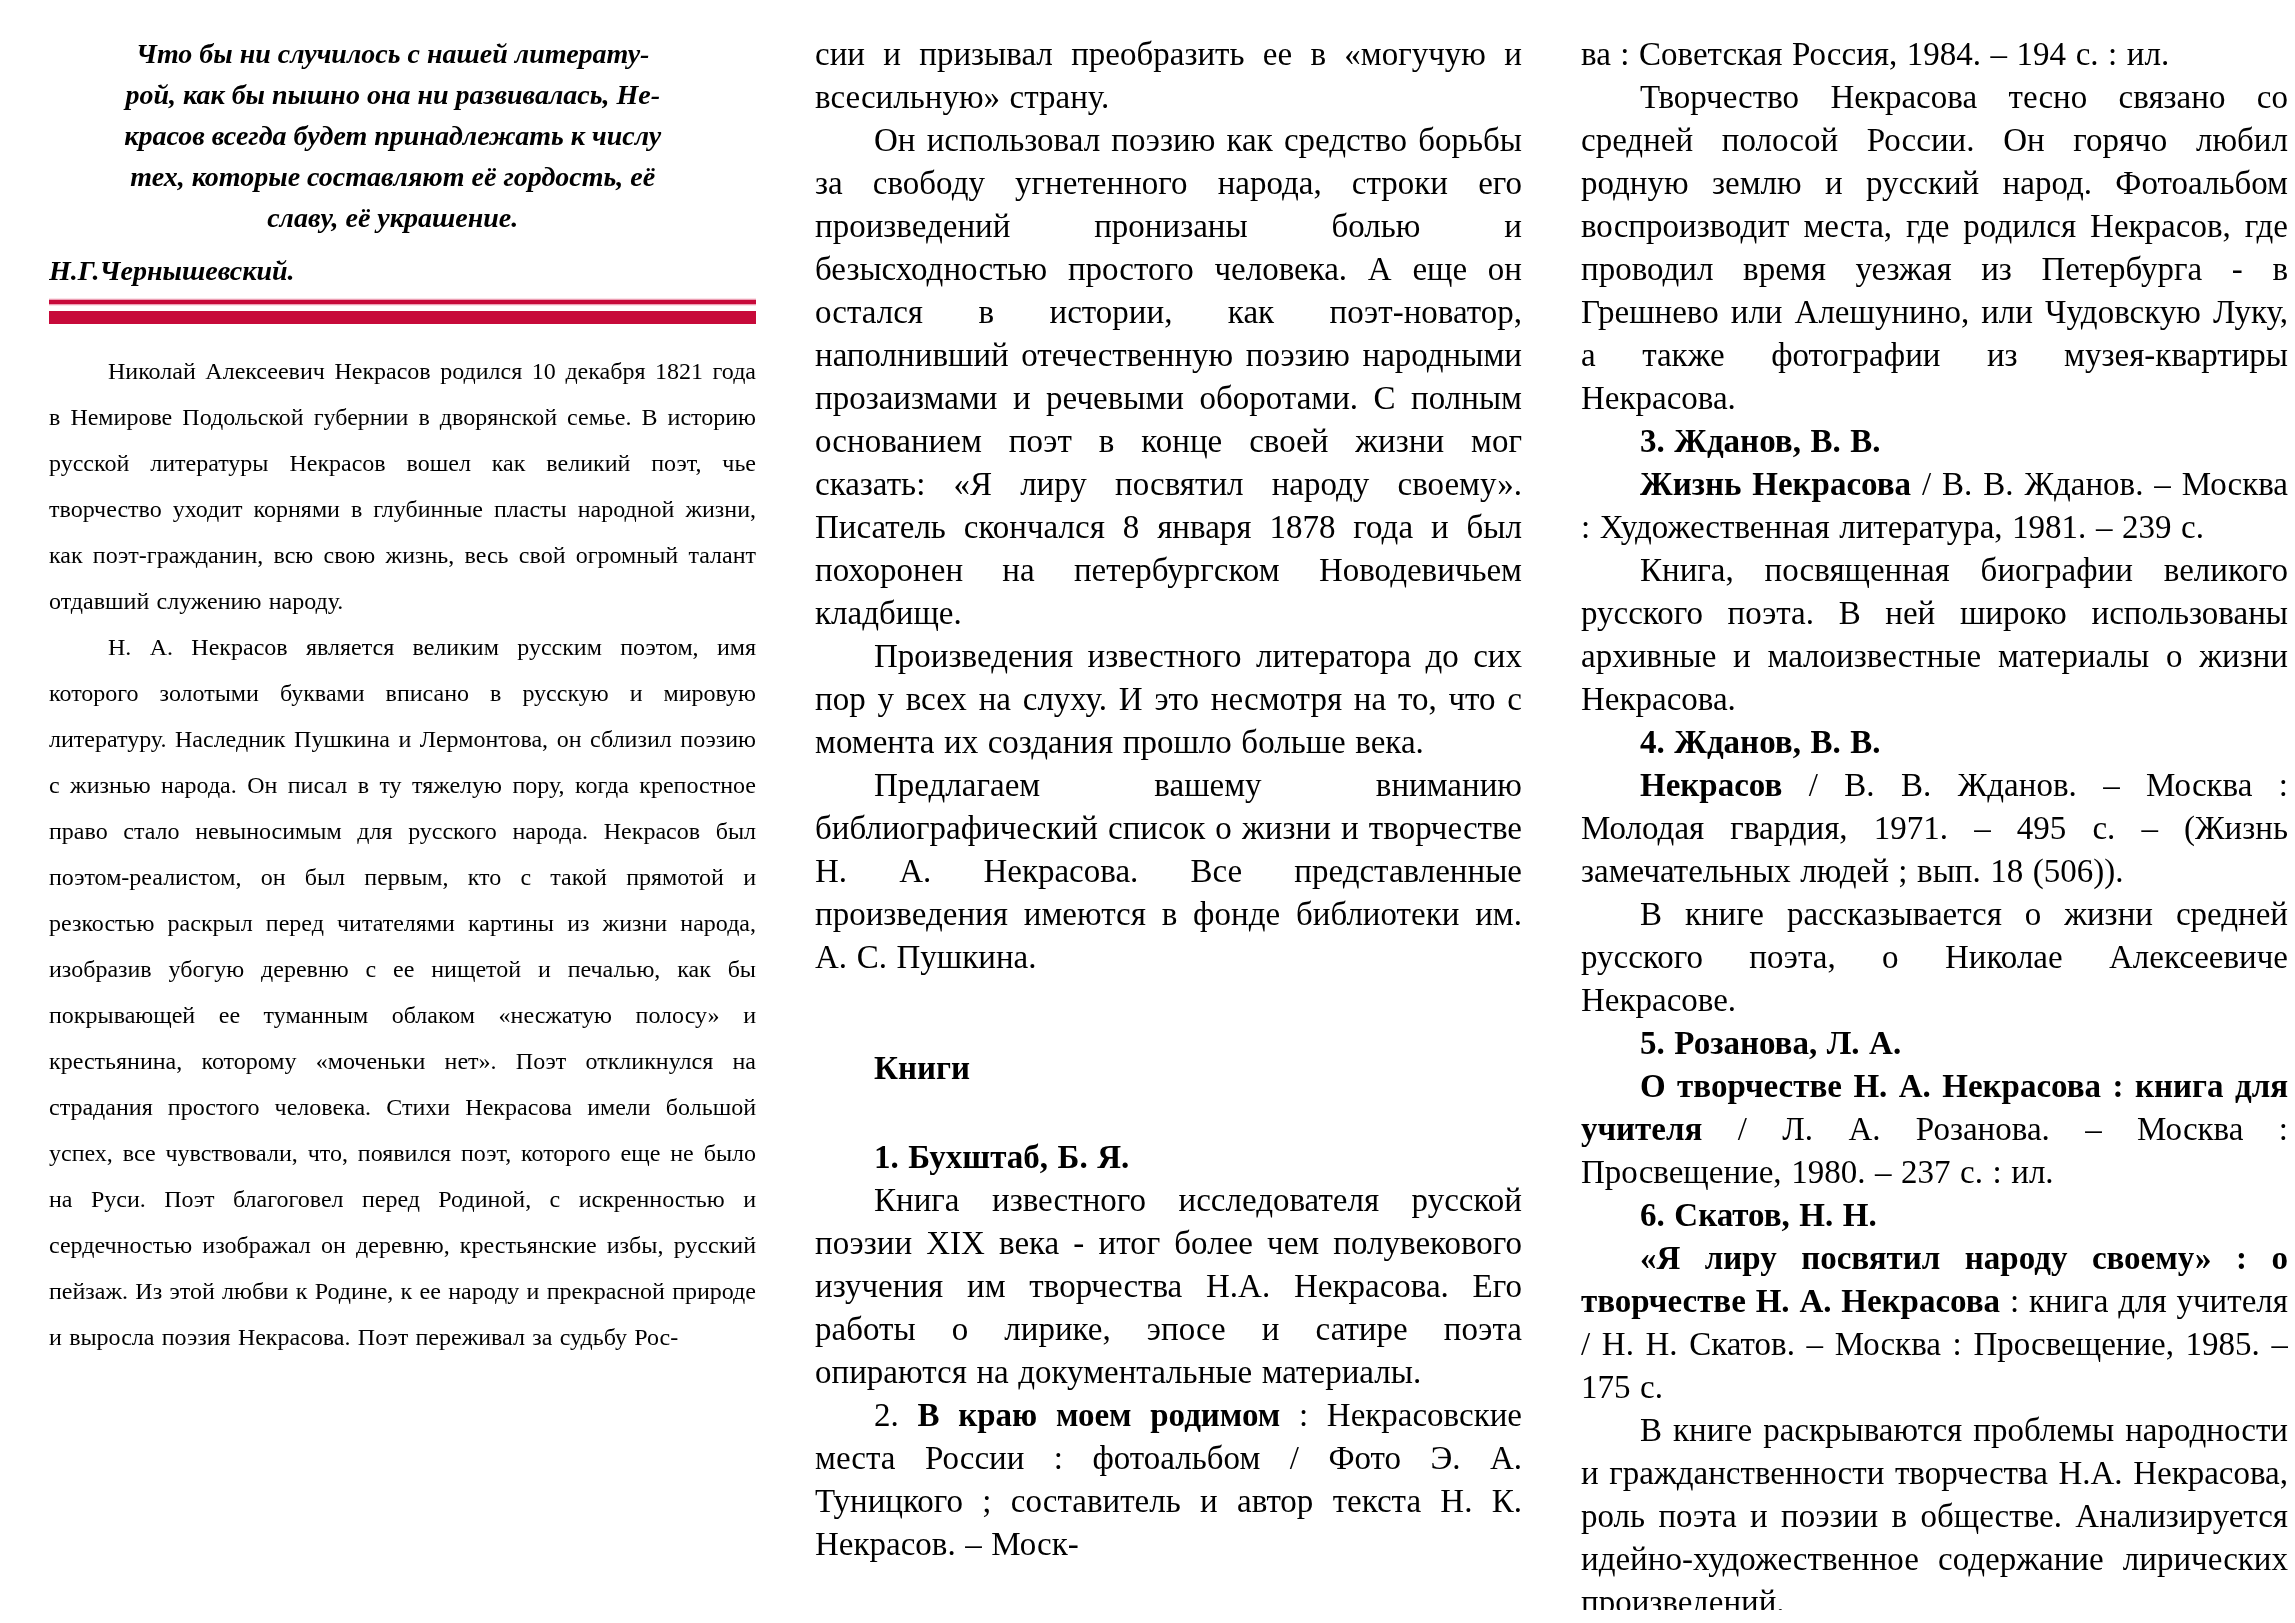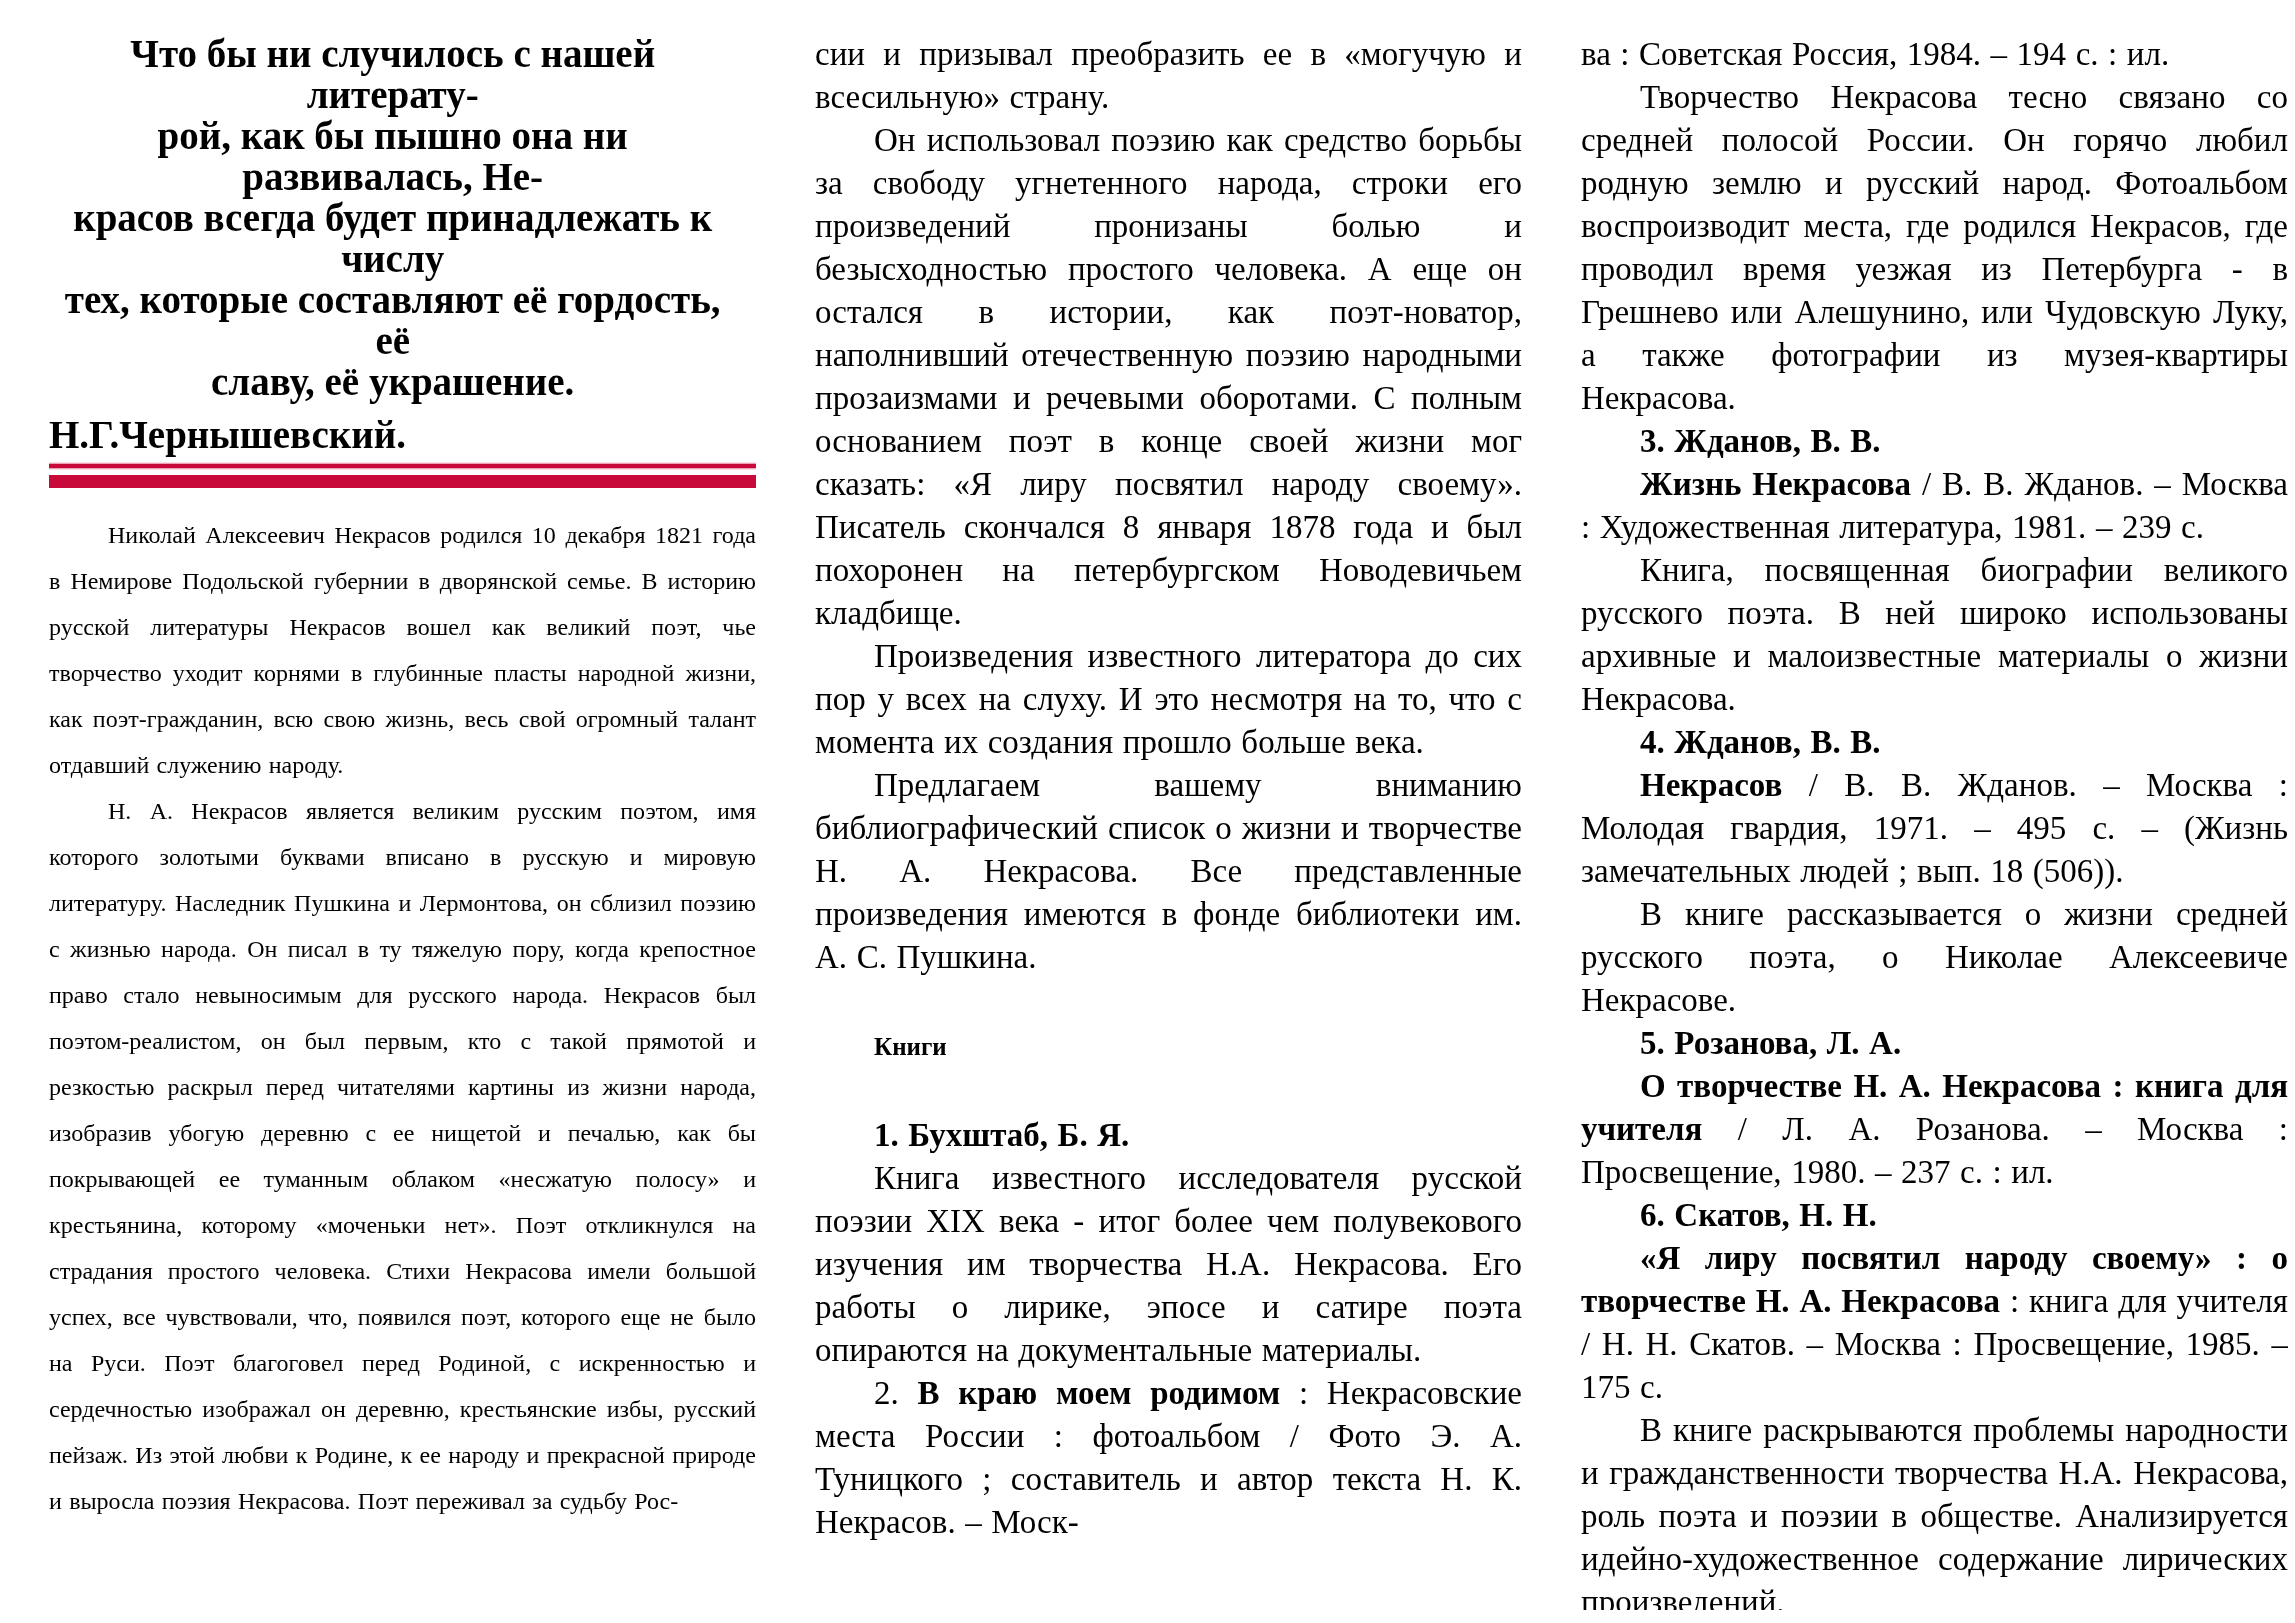--- a/index.html
+++ b/index.html
@@ -24,22 +24,23 @@
     margin: 0;
     text-align: justify;
     font-size: 33px;
     line-height: 43px;
     word-spacing: 1.3px;
   }
   .col-1 .para { font-size: 24px; line-height: 46px; }
   .ind { text-indent: 59px; }
   .b { font-weight: bold; }
   .epigraph {
+    font-style: italic;
     font-weight: bold;
-    font-size: 39px;
+    font-size: 28px;
     line-height: 41px;
     text-align: center;
     padding-right: 19.6px;
   }
   .epigraph .esig {
     text-align: left;
     padding-right: 65px;
     margin-top: 12px;
   }
   .rule-thin {
@@ -48,23 +49,23 @@
     margin-top: 9.2px;
     box-shadow: 0 -1.3px 0 #ED9FB4, 0 1.3px 0 #ED9FB4;
   }
   .rule-thick {
     height: 13px;
     background: #C70A3A;
     margin-top: 7.2px;
     margin-bottom: 23.6px;
   }
   .books-heading {
-    margin: 46px 0 46px 0;
+    margin: 68px 0 46px 0;
     font-weight: bold;
-    font-size: 25px;
+    font-size: 33px;
     line-height: 43px;
     text-indent: 59px;
   }
 </style>
 </head>
 <body>
 
 <div class="page">
 
   <div class="col col-1">

